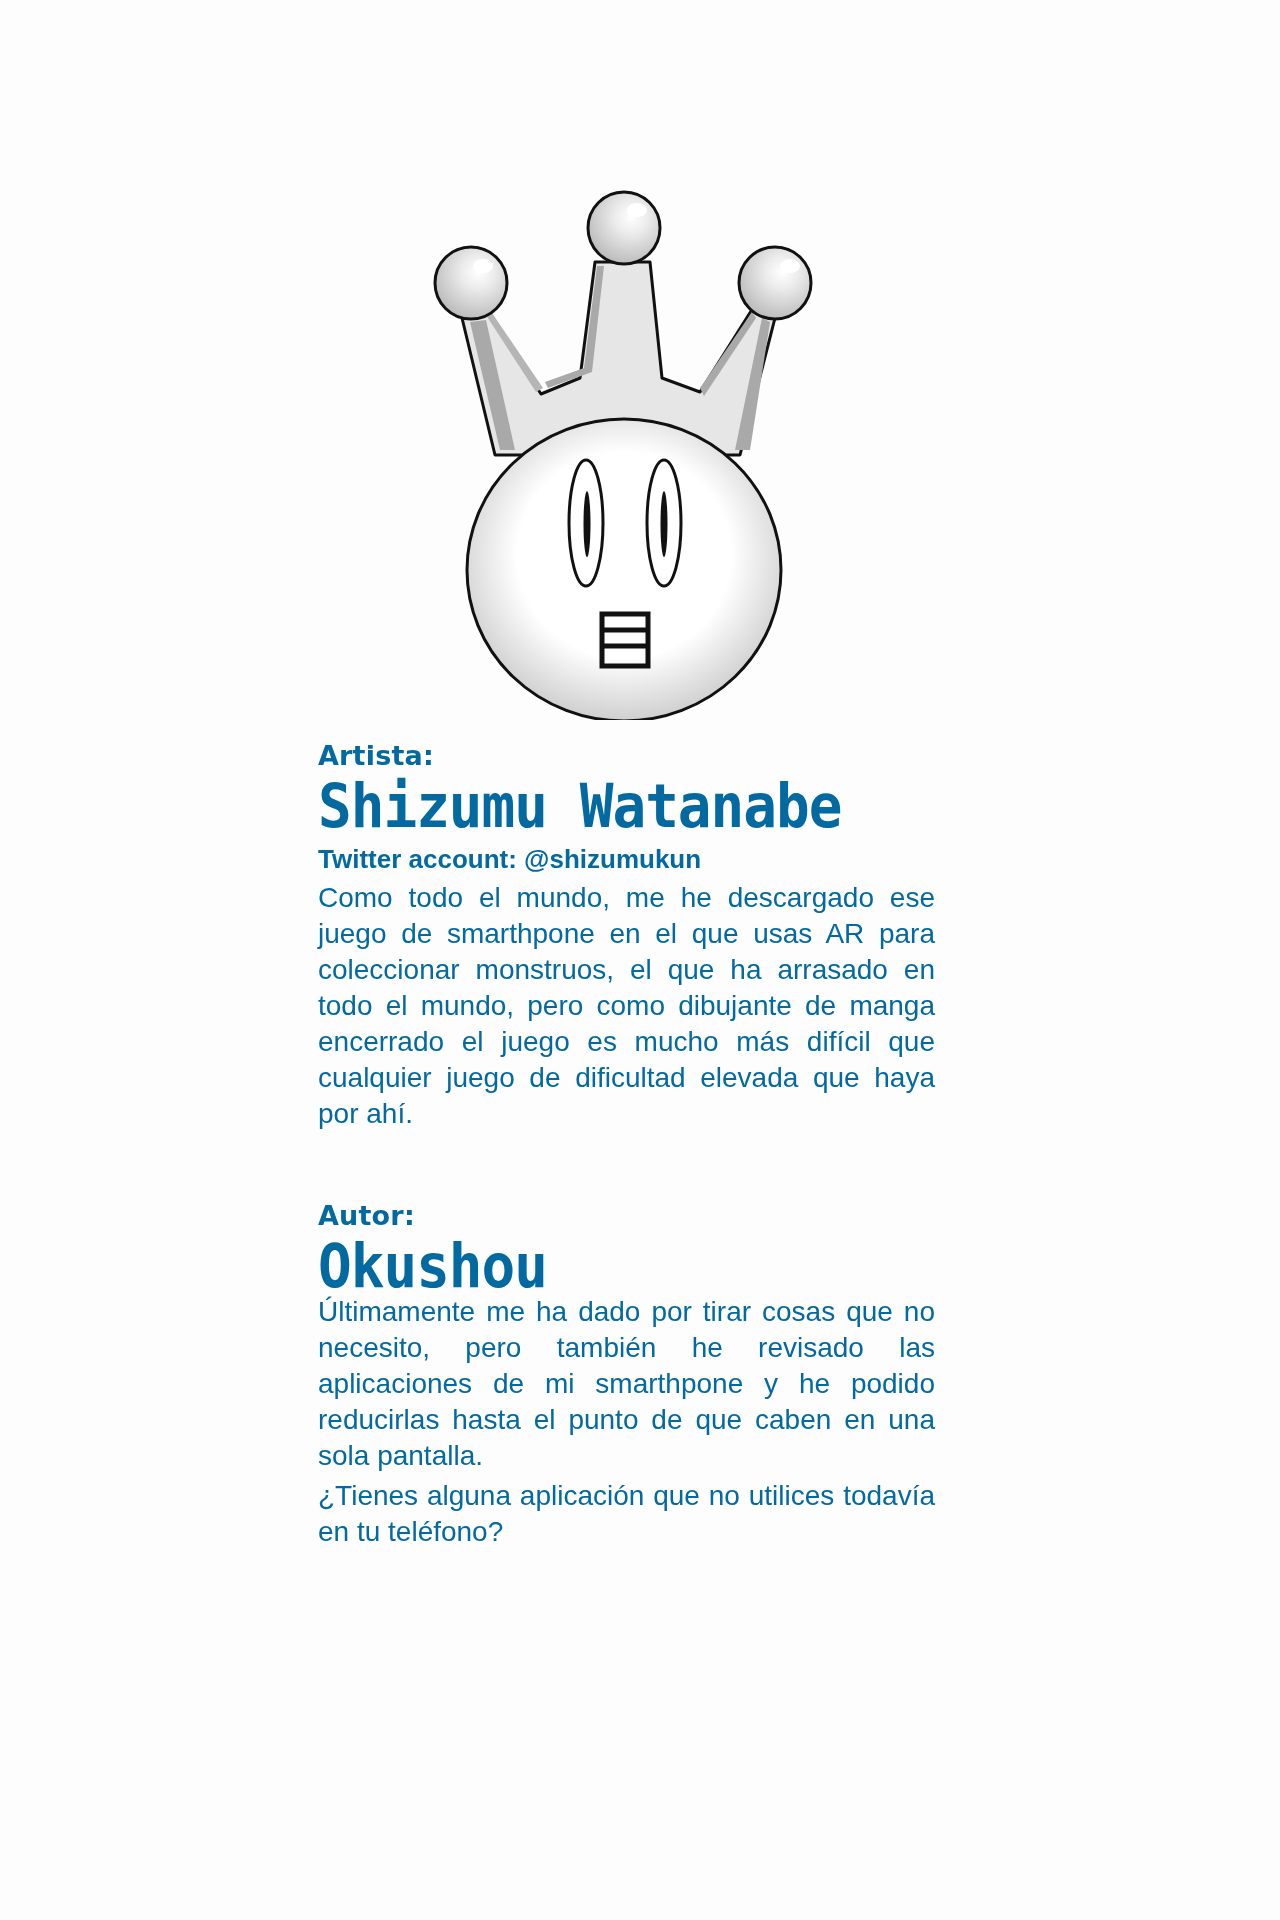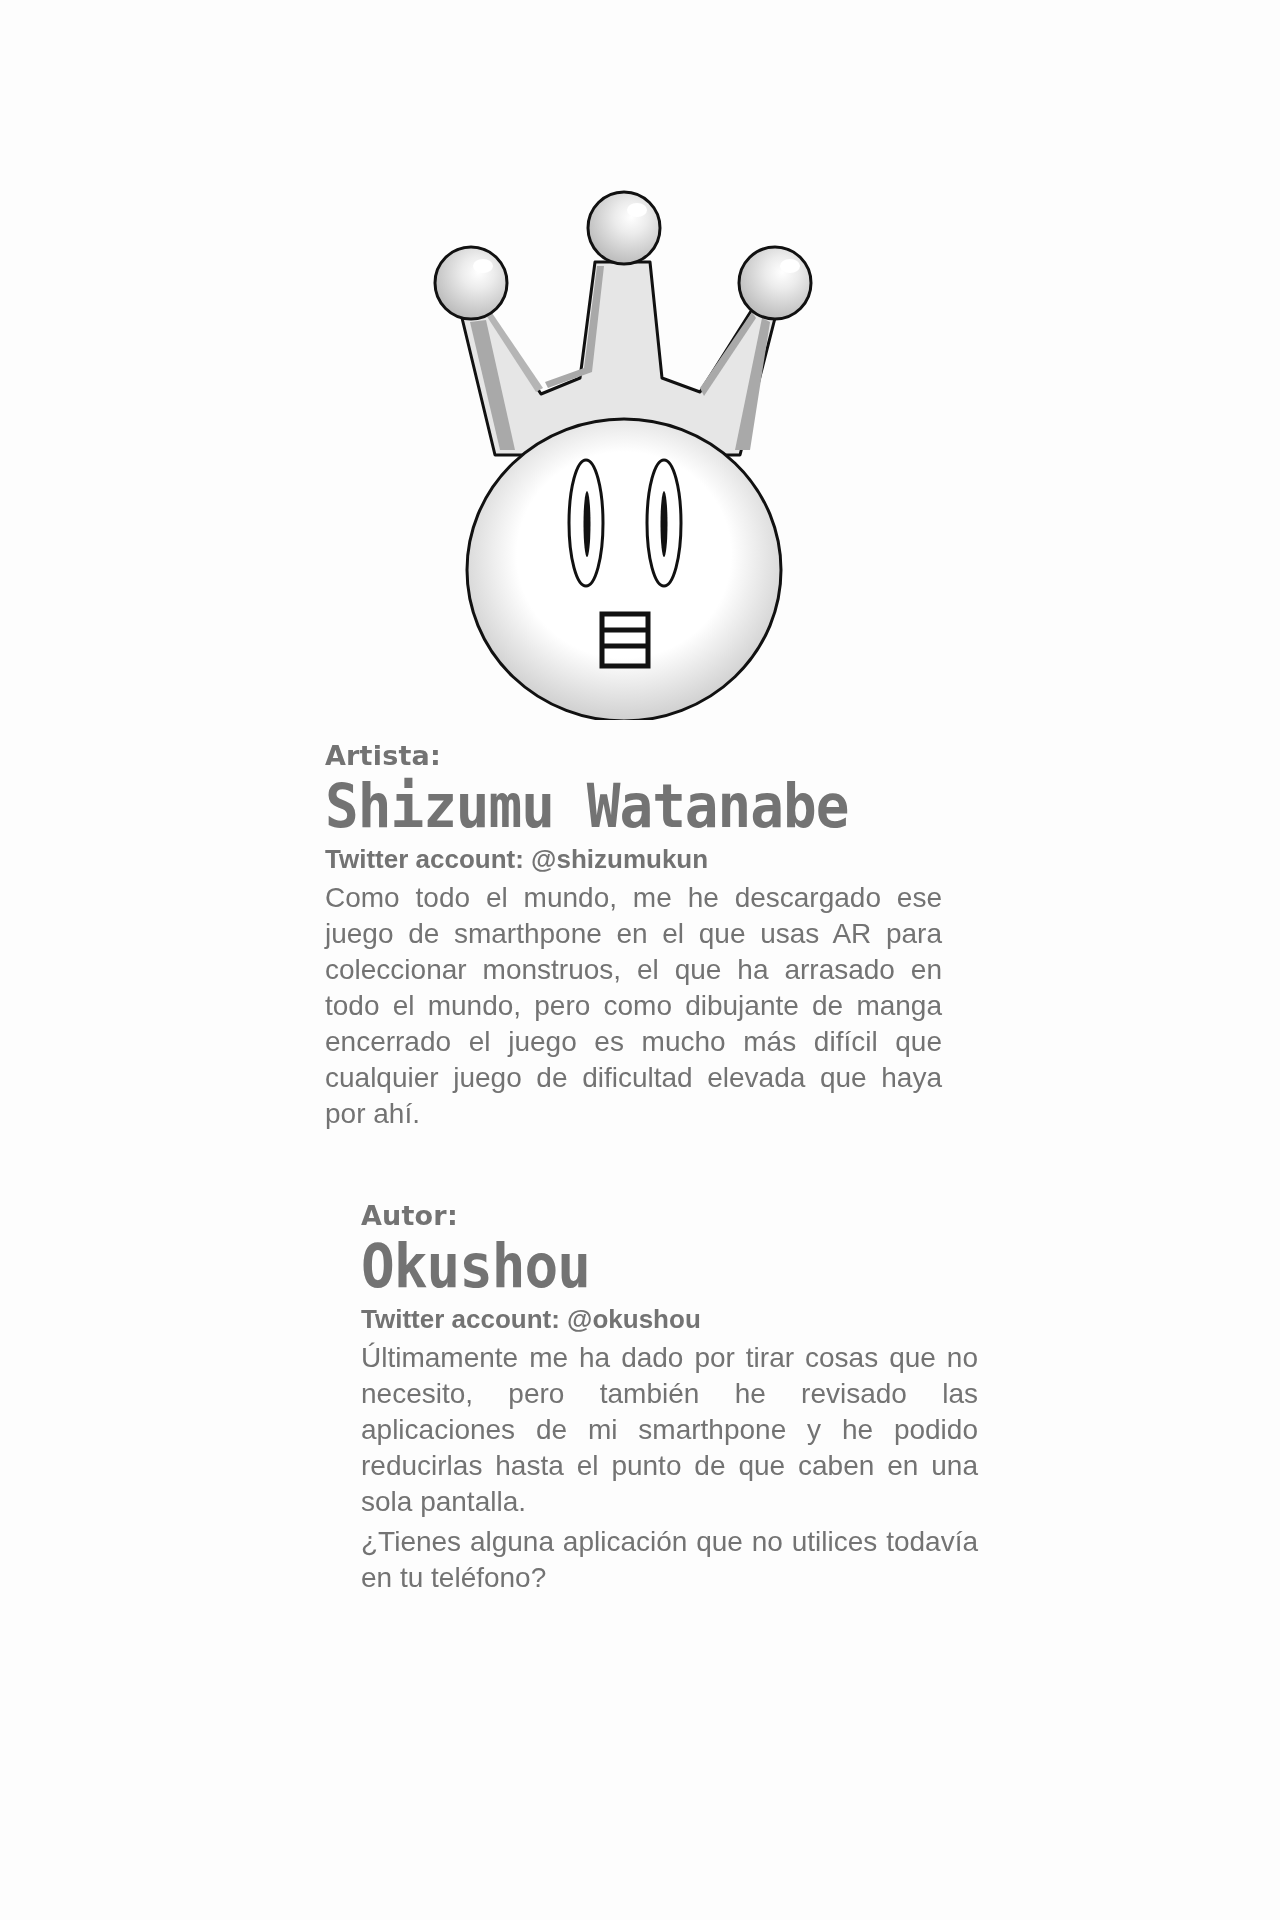--- a/index.html
+++ b/index.html
@@ -1,25 +1,25 @@
 <!DOCTYPE html>
 <html><head>
 <meta charset="utf-8">
 <style>
   html, body { margin: 0; padding: 0; background: #fdfdfd; }
   body { width: 1280px; height: 1920px; position: relative; overflow: hidden; }
   .page { position: absolute; left: 0; top: 0; width: 1280px; height: 1920px; background: #fdfdfd; }
   .mascot { position: absolute; left: 420px; top: 180px; width: 400px; height: 540px; }
-  .col { position: absolute; left: 325px; width: 617px; color: #737373; }
+  .col { position: absolute; left: 318px; width: 617px; color: #0369a1; }
   .role { font-family: "DejaVu Sans", sans-serif; font-weight: bold; font-size: 27px; line-height: 32px; letter-spacing: 0.2px; margin: 0; }
   .name { font-family: "DejaVu Sans Mono", monospace; font-weight: bold; font-size: 56px; line-height: 60px; margin: 2px 0 0 0; letter-spacing: -1px; transform: scaleY(1.08); transform-origin: left top; }
   .twitter { font-family: Liberation Sans, sans-serif; font-weight: bold; font-size: 26px; line-height: 34px; margin: 8px 0 4px 0; }
   .body { font-family: "Liberation Sans", sans-serif; font-size: 28px; line-height: 36px; text-align: justify; margin: 0 0 4px 0; }
   #artist { top: 740px; }
-  #author { top: 1200px; margin-left: 36px; }
+  #author { top: 1200px; }
 </style>
 </head>
 <body>
 
 <div class="page">
 
   <svg class="mascot" viewBox="420 180 400 540" xmlns="http://www.w3.org/2000/svg">
     <defs>
       <radialGradient id="faceGrad" cx="50%" cy="45%" r="55%">
         <stop offset="0%" stop-color="#ffffff"></stop>
@@ -66,18 +66,17 @@
   <section class="col" id="artist">
     <div class="role">Artista:</div>
     <div class="name">Shizumu Watanabe</div>
     <div class="twitter">Twitter account: @shizumukun</div>
     <p class="body">Como todo el mundo, me he descargado ese juego de smarthpone en el que usas AR para coleccionar monstruos, el que ha arrasado en todo el mundo, pero como dibujante de manga encerrado el juego es mucho más difícil que cualquier juego de dificultad elevada que haya por ahí.</p>
   </section>
 
   <section class="col" id="author">
     <div class="role">Autor:</div>
     <div class="name">Okushou</div>
-    <div class="twitter">Twitter account: @okushou</div>
     <p class="body">Últimamente me ha dado por tirar cosas que no necesito, pero también he revisado las aplicaciones de mi smarthpone y he podido reducirlas hasta el punto de que caben en una sola pantalla.</p>
     <p class="body">¿Tienes alguna aplicación que no utilices todavía en tu teléfono?</p>
   </section>
 
 </div>
 
 </body></html>

